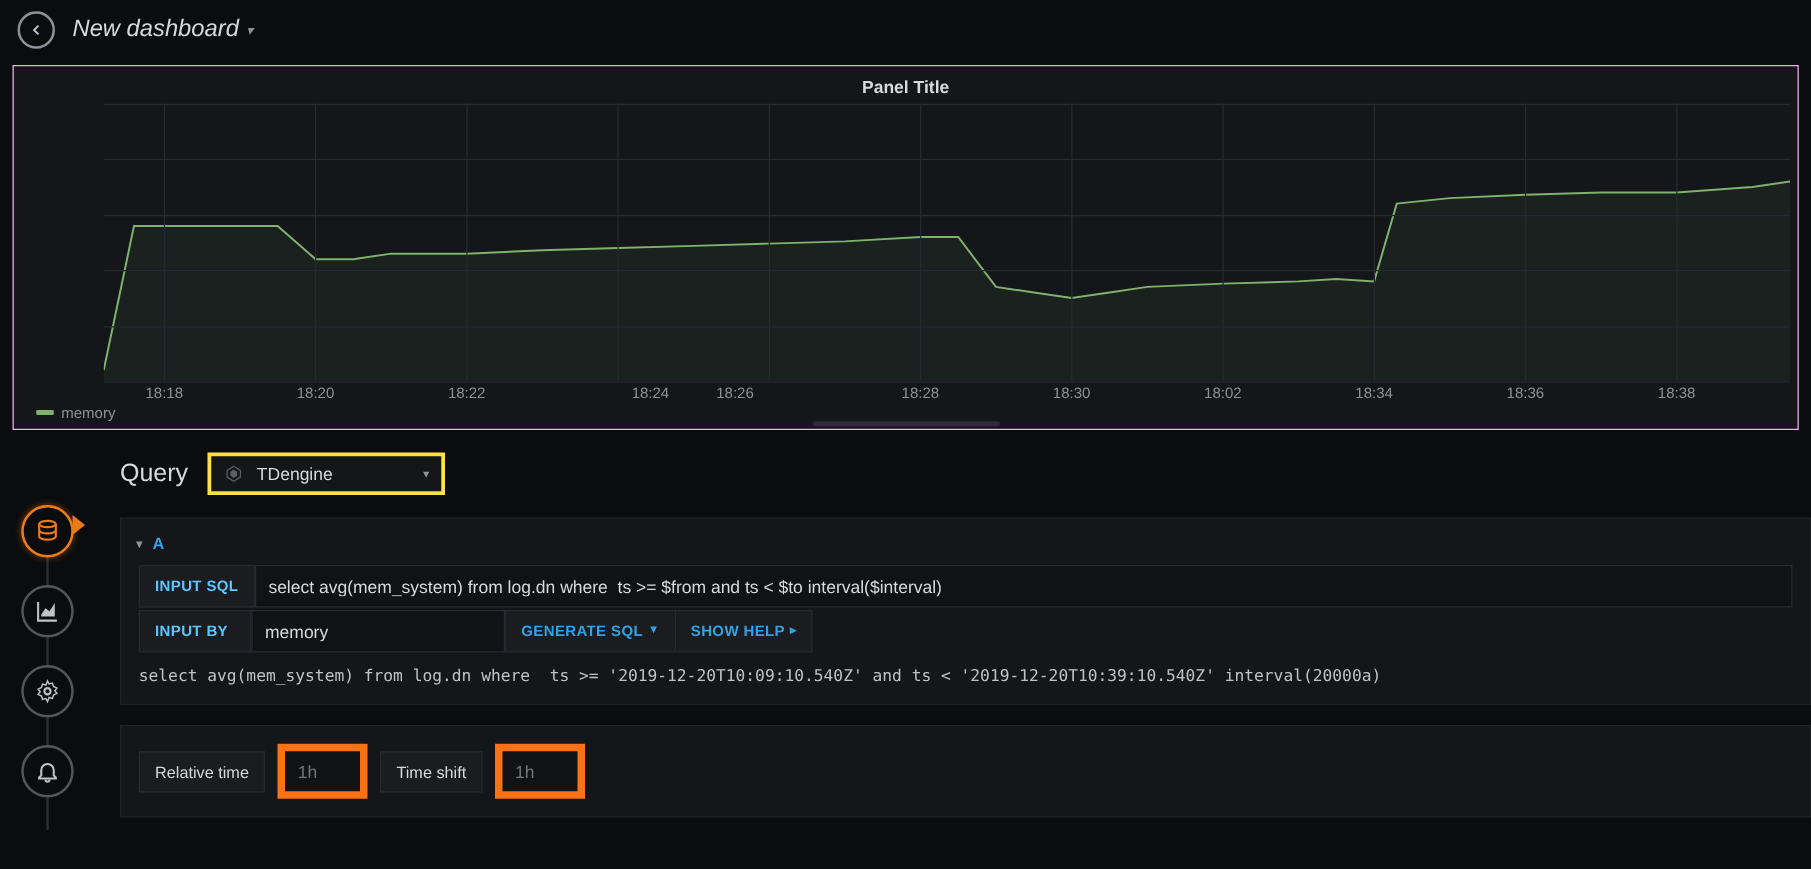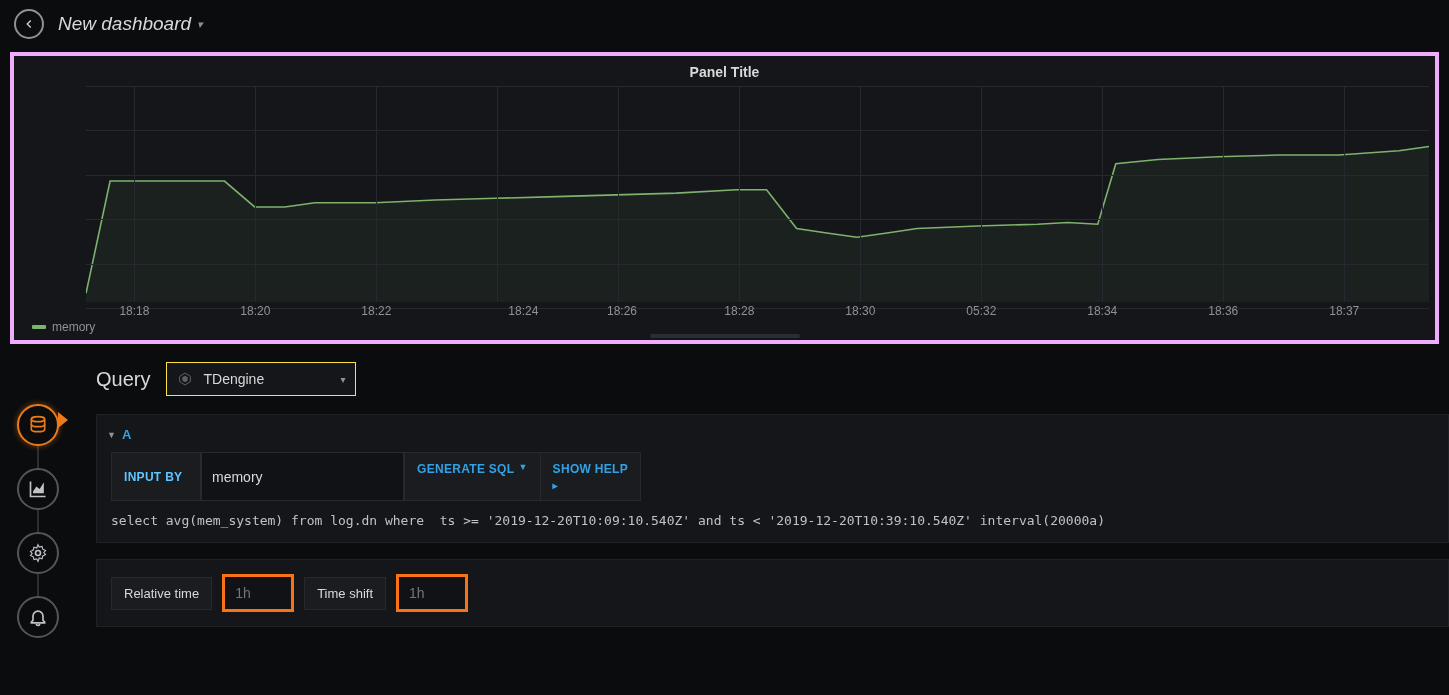--- a/index.html
+++ b/index.html
@@ -25,21 +25,21 @@
     cursor: pointer;
   }
   .back-btn svg { display:block; }
   .dash-title { font-size: 19px; color: #d8d9da; display:flex; align-items:center; gap:6px; cursor:pointer;font-style:italic; }
   .dash-title .caret { font-size: 11px; color:#8e9197; }
 
   
   .panel {
     margin: 4px 10px 0 10px;
     background: #141619;
-    border: 4px solid #f0abfc;
+    border: 1px solid #f0abfc;
     position: relative;
     height: 292px;
     overflow: hidden;
   }
   .panel-title {
     position:absolute; top:8px; left:0; right:0;
     text-align:center; font-size:14px; font-weight:600; color:#d8d9da;
   }
   .chart-wrap { position:absolute; left:0; right:0; top:30px; bottom:38px; }
   .y-ticks { position:absolute; left:0; top:0; bottom:0; width:72px; }
@@ -75,21 +75,21 @@
     position:absolute; left:58px; top:68px;
     width:0; height:0;
     border-top:8px solid transparent;
     border-bottom:8px solid transparent;
     border-left:10px solid #eb7b18;
   }
   .editor-main { flex:1; padding: 18px 0 10px 20px; }
   .query-head { display:flex; align-items:center; gap:16px; margin-bottom:18px;}
   .query-head h2 { font-size:20px; font-weight:400; color:#d8d9da;}
   .ds-select {
-    background:#141619; border:1px solid #fde047; height:34px;
+    background:#141619; border:3px solid #fde047; height:34px;
     display:flex; align-items:center; gap:10px; padding:0 30px 0 10px;
     position:relative; cursor:pointer; min-width:190px; font-size:14px;
   }
   .ds-select .caret { position:absolute; right:10px; font-size:10px; color:#8e9197;}
   .ds-icon svg{display:block;}
 
   .query-block {
     background:#141619; border:1px solid #1f2124;
     padding: 10px 0 14px 0; margin-bottom:16px;
   }
@@ -108,36 +108,36 @@
   .field-input {
     flex:1; background:#101215; border:1px solid #262a30;
     color:#d8d9da; font-size:14px; padding:8px 10px; font-family:inherit;
   }
   .field-input.sm { flex:0 0 160px; }
   .inline-btn {
     color:#33a2e5; background:#1a1c20; border:1px solid #262a30;
     font-size:12px; font-weight:600; letter-spacing:.3px;
     padding:9px 12px; display:flex; gap:4px; cursor:pointer;
   }
-  .inline-btn+.inline-btn{border-left:none;flex-direction:column;}
+  .inline-btn+.inline-btn{border-left:none;}
   .sql-out {
     font-family: ui-monospace, Menlo, Monaco, Consolas, monospace;
     font-size:13px; color:#bfc2c7; padding: 10px 14px 0 14px;
     white-space:pre;
   }
   .time-block {
     background:#141619; border:1px solid #1f2124;
     padding: 14px 14px; display:flex; gap:10px; align-items:center;
   }
   .tb-label {
     background:#1a1c20; border:1px solid #262a30;
     font-size:13px; padding:8px 12px; color:#d8d9da;
   }
   .tb-input {
-    background:#101215; border:3px solid #f97316; color:#ef4444;
+    background:#101215; border:6px solid #f97316; color:#ef4444;
     font-size:14px; padding:8px 10px; width:72px; font-family:inherit;
   }
 </style>
 </head>
 <body>
 
 <div class="header">
   <div class="back-btn">
     <svg width="14" height="14" viewBox="0 0 24 24" fill="none" stroke="#c7c9cc" stroke-width="2.5">
         <path d="M15 18l-6-6 6-6"></path>
@@ -174,27 +174,27 @@
         <div class="grid-v" style="left: 1016.29px;"></div>
         <div class="grid-v" style="left: 1137.27px;"></div>
         <div class="grid-v" style="left: 1258.26px;"></div>
       </div>
   </div>
   <div class="x-ticks" id="xticks">
       <div class="x-tick" style="left: 48.3946px;">18:18</div>
       <div class="x-tick" style="left: 169.381px;">18:20</div>
       <div class="x-tick" style="left: 290.368px;">18:22</div>
       <div class="x-tick" style="left: 411.354px; margin-left: 26px;">18:24</div>
-      <div class="x-tick" style="left: 536px;">18:26</div>
+      <div class="x-tick" style="left: 505px;">18:26</div>
       <div class="x-tick" style="left: 653.327px;">18:28</div>
       <div class="x-tick" style="left: 774.314px;">18:30</div>
-      <div class="x-tick" style="left: 895.3px;">05:32</div>
+      <div class="x-tick" style="left: 895.3px;">18:02</div>
       <div class="x-tick" style="left: 1016.29px;">18:34</div>
       <div class="x-tick" style="left: 1137.27px;">18:36</div>
-      <div class="x-tick" style="left: 1258.26px;">18:37</div>
+      <div class="x-tick" style="left: 1258.26px;">18:38</div>
     </div>
   <div class="legend">
     <span class="legend-swatch"></span>
     <span>memory</span>
   </div>
   <div class="resize-grip"></div>
 </div>
 
 <div class="editor-row">
   <div class="editor-rail">
@@ -243,20 +243,24 @@
     </div>
 
     <div class="query-block">
       <div class="query-letter">
         <span class="tri">▼</span>
         <span>A</span>
       </div>
 
       <div class="form-rows">
         <div class="form-row">
+          <div class="field-label">INPUT SQL</div>
+          <input class="field-input" value="select avg(mem_system) from log.dn where  ts &gt;= $from and ts &lt; $to interval($interval)" style="">
+        </div>
+        <div class="form-row">
           <div class="field-label">INPUT BY</div>
           <input class="field-input sm" value="memory" style="">
           <div class="inline-btn">
             <span>GENERATE SQL</span>
             <span style="font-size:9px;">▼</span>
           </div>
           <div class="inline-btn">
             <span>SHOW HELP</span>
             <span style="font-size:10px;">▸</span>
           </div>

